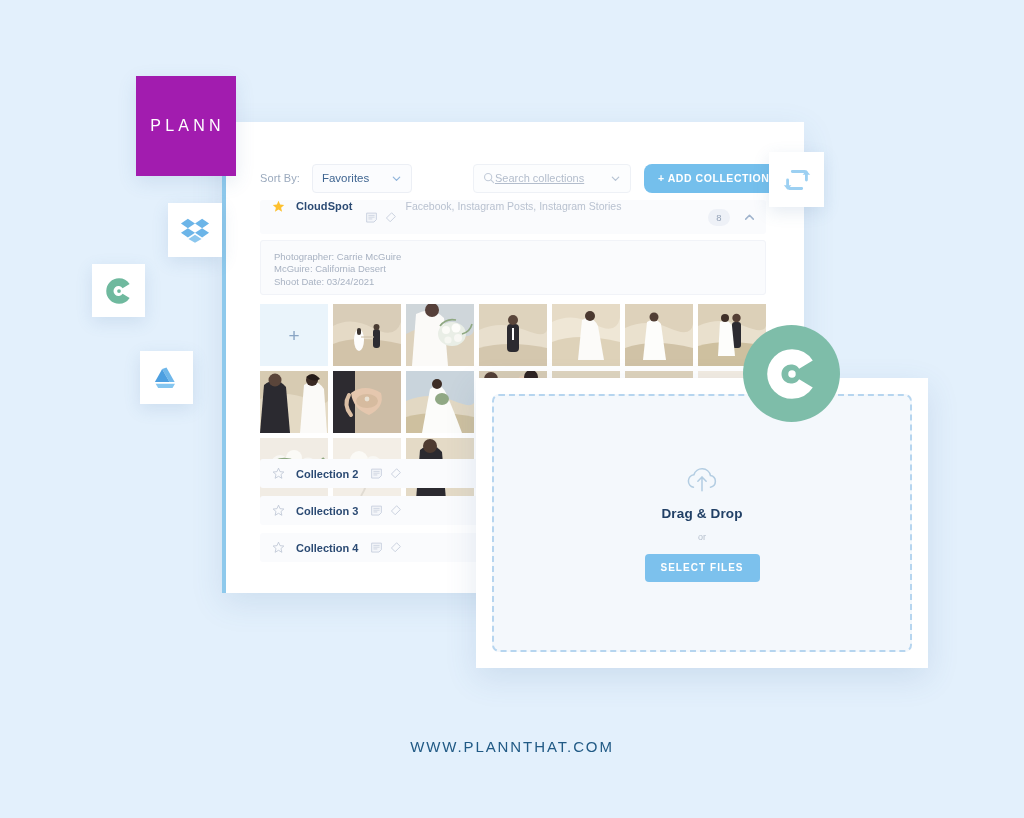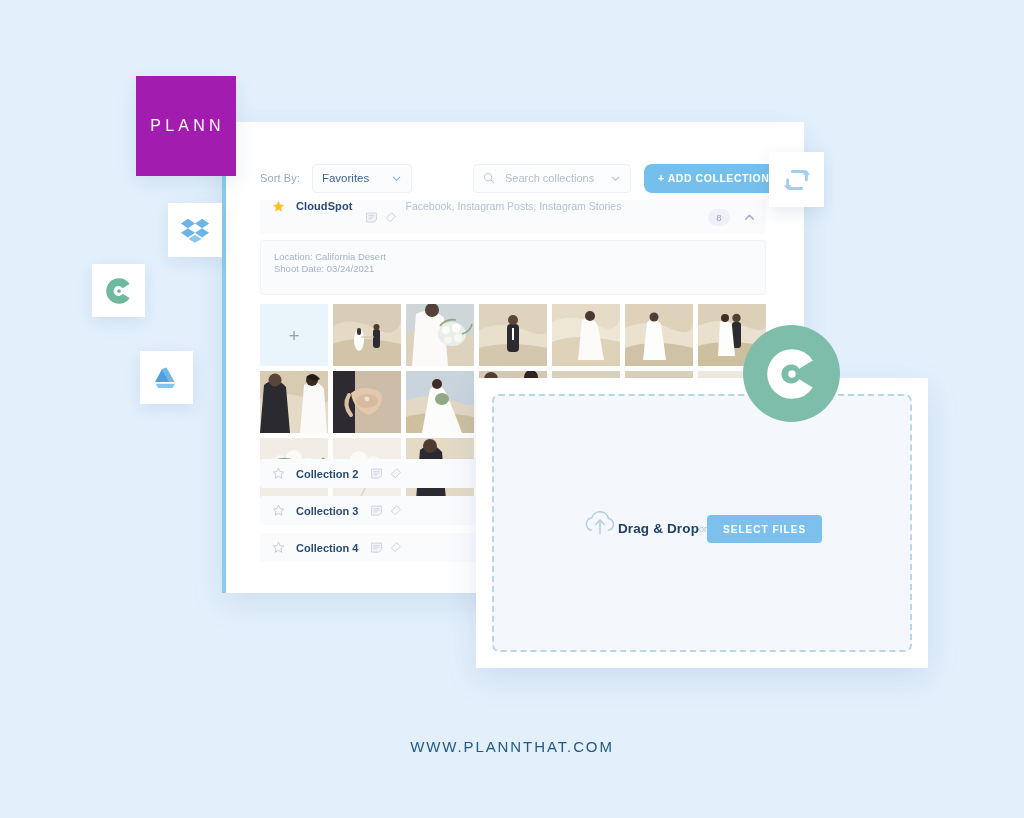--- a/index.html
+++ b/index.html
@@ -121,21 +121,22 @@
     display: flex;
     align-items: center;
     padding: 0 9px;
     box-sizing: border-box;
     margin-left: 61px;
   }
   .search-box .search-text {
     font-size: 11px;
     color: #b3bdcc;
     flex: 1;
-    margin-left: 10px;
+    margin-left: 0;
+    text-decoration: underline;
   }
   .add-collection-btn {
     margin-left: 13px;
     height: 29px;
     background: #74bfec;
     border-radius: 8px;
     color: #ffffff;
     font-size: 10.5px;
     font-weight: bold;
     letter-spacing: 0.55px;
@@ -294,20 +295,21 @@
   .dropzone {
     position: absolute;
     left: 16px;
     top: 16px;
     right: 16px;
     bottom: 16px;
     border: 2px dashed #b6d5ef;
     border-radius: 7px;
     background: #f4f8fc;
     display: flex;
+    flex-direction: column;
     align-items: center;
     justify-content: center;
   }
   .dz-title {
     font-size: 13.5px;
     font-weight: bold;
     color: #214066;
     margin-top: 11px;
     letter-spacing: 0.15px;
   }
@@ -397,21 +399,22 @@
         <span class="coll-tags">Facebook, Instagram Posts, Instagram Stories</span>
         <span class="coll-right">
           <span class="count-pill">8</span>
           <svg width="13" height="13" viewBox="0 0 12 12">
             <path d="M2.5 7.5 L6 4 L9.5 7.5" fill="none" stroke="#9fb3cc" stroke-width="1.4" stroke-linecap="round" stroke-linejoin="round"></path>
           </svg>
         </span>
       </div>
 
       <div class="meta-card">
-        <div class="meta-line">Location: California Desert</div>
+        <div class="meta-line">Photographer: Carrie McGuire</div>
+        <div class="meta-line">McGuire: California Desert</div>
         <div class="meta-line">Shoot Date: 03/24/2021</div>
       </div>
 
       <div class="photo-grid">
 
         <div class="ph add-tile">
           <span class="plus-sign">+</span>
         </div>
 
         <div class="ph">

